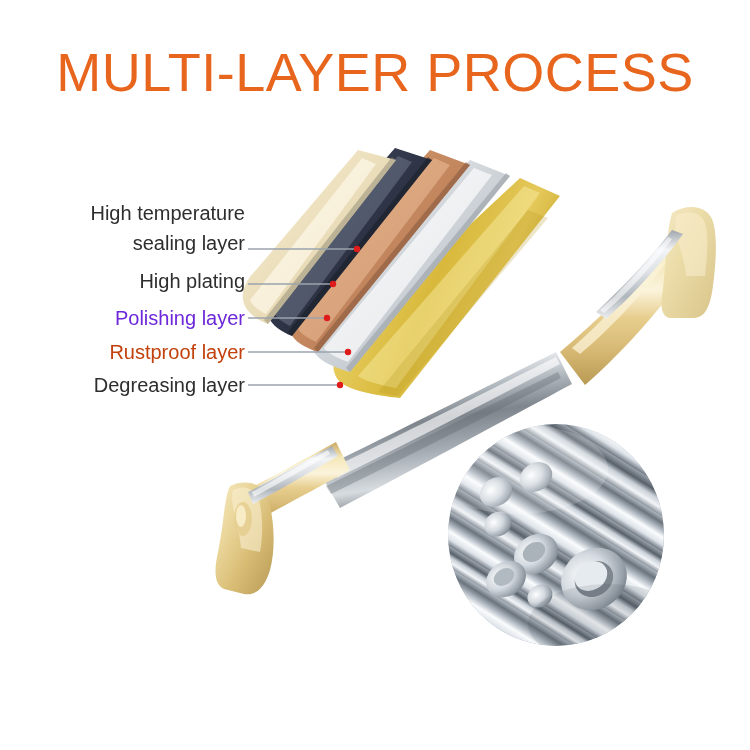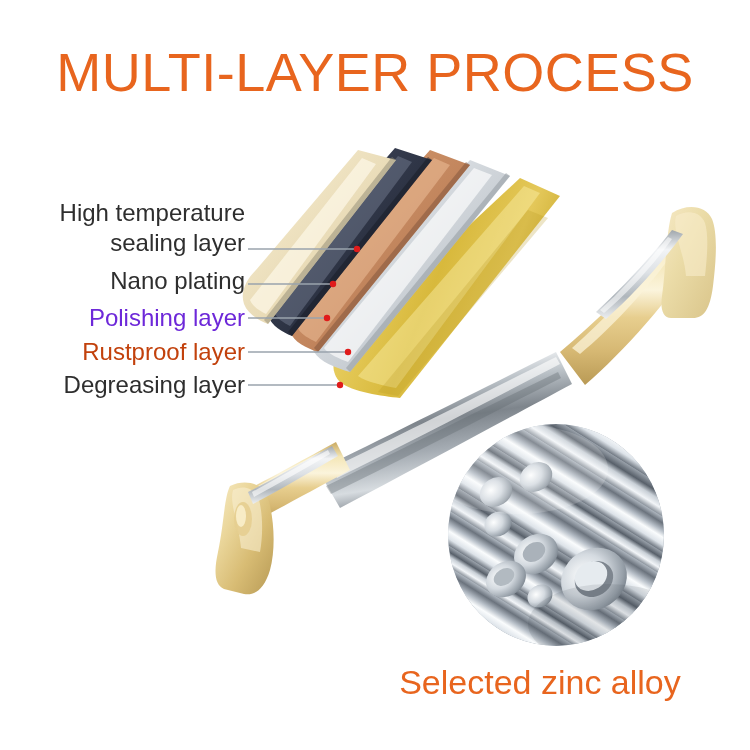--- a/index.html
+++ b/index.html
@@ -30,21 +30,21 @@
     color: #E8651E;
     font-weight: 400;
     white-space: nowrap;
   }
 
   
   .callout-label {
     position: absolute;
     text-align: right;
     font-family: "Liberation Sans", sans-serif;
-    font-size: 24px;
+    font-size: 20px;
     line-height: 30px;
     color: #2e2e2e;
     white-space: pre-line;
   }
   #lbl-0 { left: 0px;  top: 198px; width: 245px; }
   #lbl-1 { left: 0px;  top: 266px; width: 245px; }
   #lbl-2 { left: 0px;  top: 303px; width: 245px; }
   #lbl-3 { left: 0px;  top: 337px; width: 245px; }
   #lbl-4 { left: 0px;  top: 370px; width: 245px; }
 
@@ -251,21 +251,21 @@
 
     <g>
       <path d="M352,404 C420,368 500,326 552,298 L568,330 C516,360 436,404 368,440 Z" fill="url(#chromeTube)" opacity="0.0"></path>
     </g>
   </svg>
 
   <div id="title" style="color: rgb(232, 101, 30);">MULTI-LAYER PROCESS</div>
 
   <div class="callout-label" id="lbl-0" style="color: rgb(46, 46, 46);">High temperature
 sealing layer</div>
-  <div class="callout-label" id="lbl-1" style="color: rgb(46, 46, 46);">Nano plating</div>
+  <div class="callout-label" id="lbl-1" style="color: rgb(46, 46, 46);">High plating</div>
   <div class="callout-label" id="lbl-2" style="color: #6d28d9;">Polishing layer</div>
   <div class="callout-label" id="lbl-3" style="color: #c2410c;">Rustproof layer</div>
   <div class="callout-label" id="lbl-4" style="color: rgb(46, 46, 46);">Degreasing layer</div>
 
   <svg id="leaders" viewBox="0 0 750 750" width="750" height="750" xmlns="http://www.w3.org/2000/svg">
     <g>
       <line x1="248" y1="249" x2="357" y2="249" stroke="#9aa3ad" stroke-width="1.6"></line>
       <circle cx="357" cy="249" r="3.2" fill="#e01b1b"></circle>
     </g>
     <g>
@@ -357,15 +357,14 @@
           <ellipse cx="50" cy="100" rx="14" ry="12" transform="rotate(-32 50 100)" fill="url(#tubeEnd)"></ellipse>
           <ellipse cx="92" cy="172" rx="13" ry="11" transform="rotate(-32 92 172)" fill="url(#tubeEnd)"></ellipse>
         </g>
 
         <ellipse cx="70" cy="45" rx="90" ry="45" fill="#FFFFFF" opacity="0.18"></ellipse>
         <ellipse cx="160" cy="200" rx="80" ry="40" fill="#3A424C" opacity="0.12"></ellipse>
       </g>
     </svg>
   </div>
 
-  <div id="caption" style="color: rgb(232, 101, 30);">Selected zinc alloy</div>
 
 </div>
 
 </body></html>

